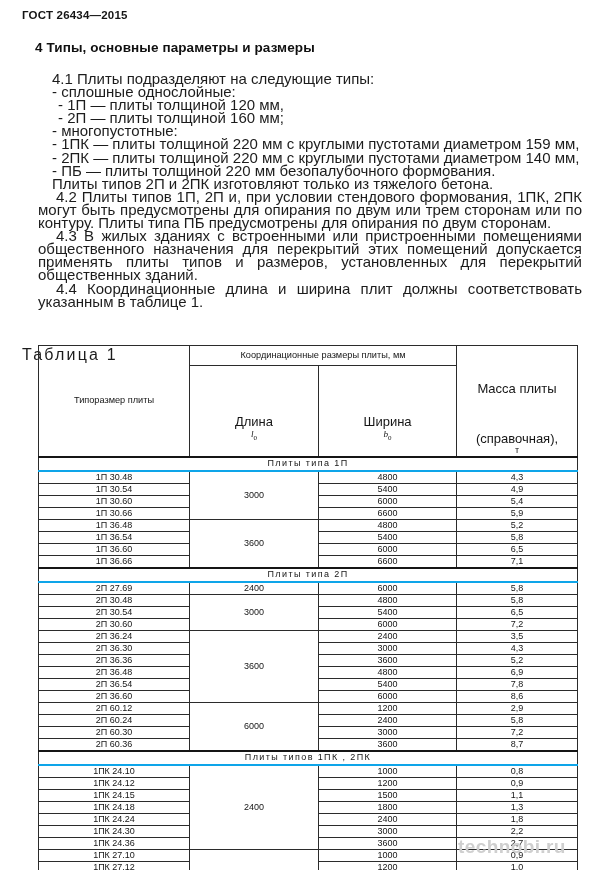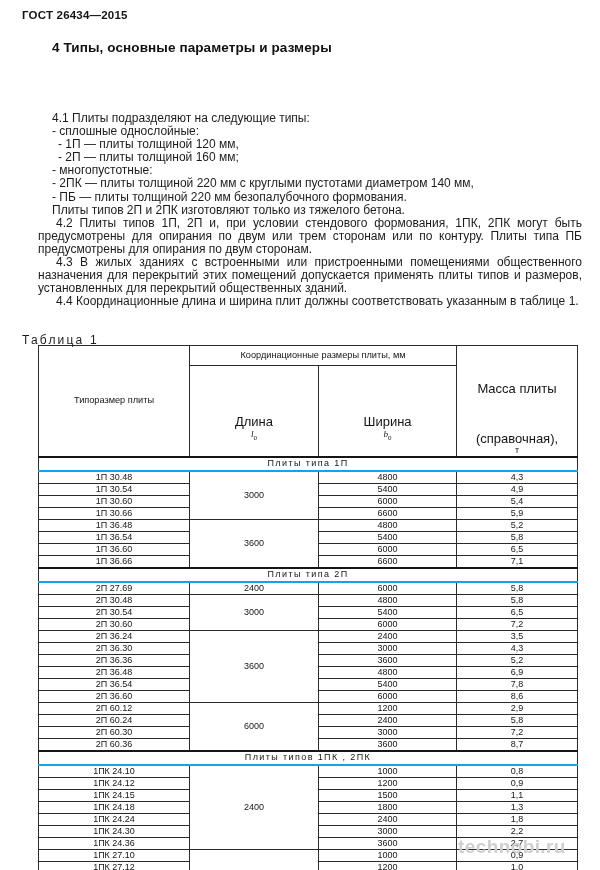--- a/index.html
+++ b/index.html
@@ -31,38 +31,37 @@
     font-size: 11.5px;
     font-weight: bold;
     letter-spacing: 0.2px;
     color: #151515;
     text-align: right;
   }
 
   
   .section-title {
     position: absolute;
-    left: 52px;
+    left: 35px;
     top: 40px;
     font-size: 13.5px;
     font-weight: bold;
     color: #101010;
     letter-spacing: 0.1px;
   }
 
   
   .body-block {
     position: absolute;
     left: 52px;
     top: 72px;
     width: 530px;
-    font-size: 12px;
+    font-size: 15px;
     line-height: 13.1px;
     color: #1c1c1c;
-    margin-top: 40px;
   }
   .body-block p {
     margin: 0;
     white-space: nowrap;
   }
   .body-block p.just {
     white-space: normal;
     text-align: justify;
     text-align-last: left;
   }
@@ -73,22 +72,22 @@
     padding-left: 6px;
   }
   .body-block p.hang {
     margin-left: -14px;
   }
 
   
   .table-caption {
     position: absolute;
     left: 22px;
-    top: 333px;
-    font-size: 12px;
+    top: 346px;
+    font-size: 16px;
     letter-spacing: 2.2px;
     color: #1c1c1c;
     text-align: right;
   }
 
   
   .tbl-wrap {
     position: absolute;
     left: 38px;
     top: 345px;
@@ -161,20 +160,21 @@
   <div class="gost-header">ГОСТ 26434—2015</div>
 
   <div class="section-title">4 Типы, основные параметры и размеры</div>
 
   <div class="body-block">
     <p>4.1 Плиты подразделяют на следующие типы:</p>
     <p>- сплошные однослойные:</p>
     <p class="sub"> - 1П — плиты толщиной 120 мм,</p>
     <p class="sub">- 2П — плиты толщиной 160 мм;</p>
     <p>- многопустотные:</p>
+    <p>- 1ПК — плиты толщиной 220 мм с круглыми пустотами диаметром 159 мм,</p>
     <p>- 2ПК — плиты толщиной 220 мм с круглыми пустотами диаметром 140 мм,</p>
     <p>- ПБ — плиты толщиной 220 мм безопалубочного формования.</p>
     <p>Плиты типов 2П и 2ПК изготовляют только из тяжелого бетона.</p>
     <p class="just hang indent">4.2 Плиты типов 1П, 2П и, при условии стендового формования, 1ПК, 2ПК могут быть предусмотрены для опирания по двум или трем сторонам или по контуру. Плиты типа ПБ предусмотрены для опирания по двум сторонам.</p>
     <p class="just hang indent">4.3 В жилых зданиях с встроенными или пристроенными помещениями общественного назначения для перекрытий этих помещений допускается применять плиты типов и размеров, установленных для перекрытий общественных зданий.</p>
     <p class="just hang indent">4.4 Координационные длина и ширина плит должны соответствовать указанным в таблице 1.</p>
   </div>
 
   <div class="table-caption">Таблица 1</div>
 

